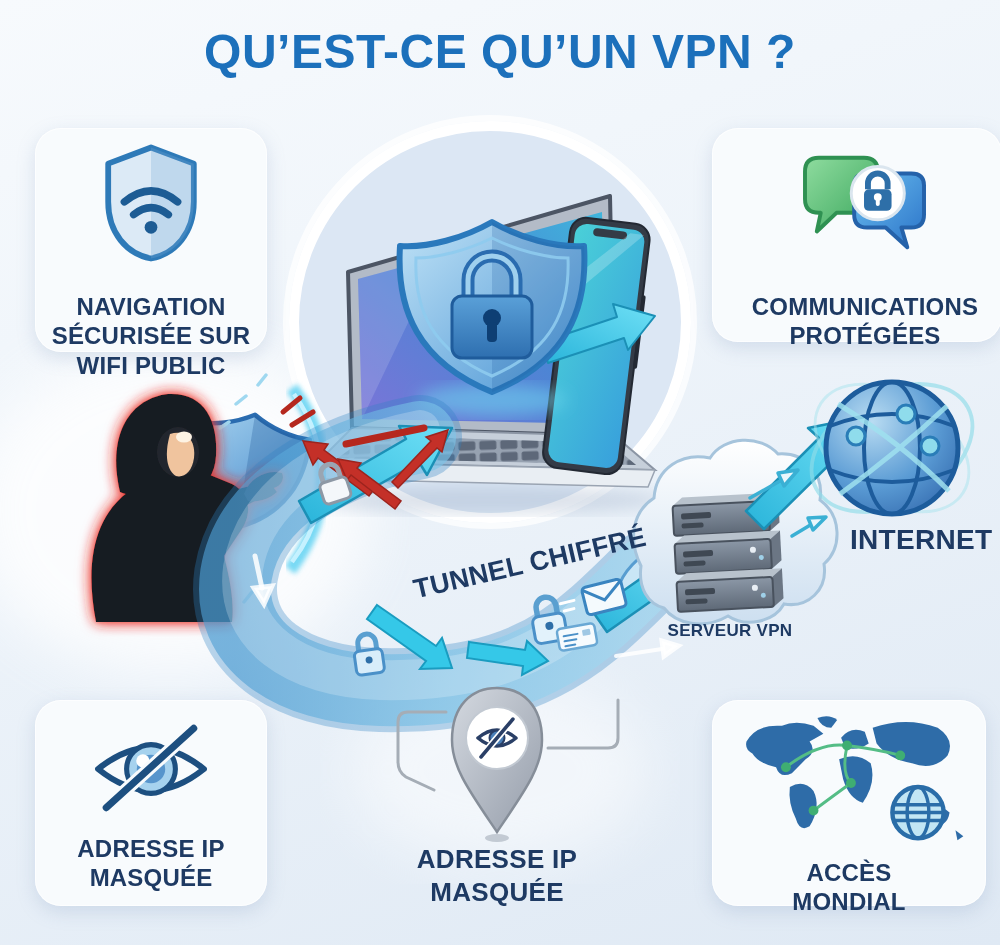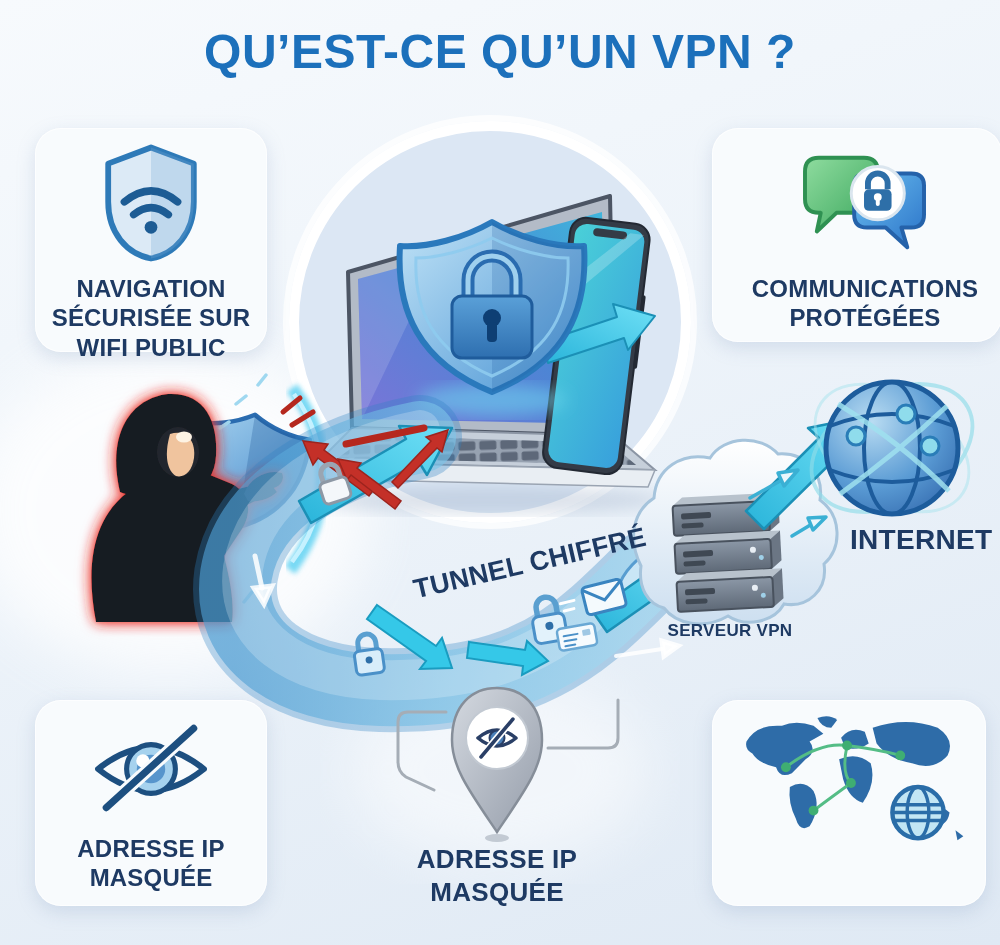--- a/index.html
+++ b/index.html
@@ -6,21 +6,21 @@
   body{width:1000px;height:945px;font-family:"Liberation Sans","DejaVu Sans",sans-serif;}
   .canvas{position:relative;width:1000px;height:945px;overflow:hidden;
           background:linear-gradient(160deg,#f7fafd 0%,#eef4fa 40%,#dfe9f4 100%);}
   .title{position:absolute;top:24px;left:0;width:100%;text-align:center;
          font-size:48px;font-weight:bold;color:#1c70bb;letter-spacing:.5px;}
   .scene{position:absolute;left:0;top:0;width:1000px;height:945px;}
   .card{position:absolute;background:#f8fbfd;border-radius:26px;
         box-shadow:0 6px 18px rgba(130,155,190,.25), inset 0 0 0 1px rgba(255,255,255,.7);
         display:flex;flex-direction:column;align-items:center;}
   .card .label{font-weight:bold;color:#1e3a63;text-align:center;font-size:24px;
-               line-height:1.22;letter-spacing:.2px;margin-top:8px;}
+               line-height:1.22;letter-spacing:.2px;margin-top:26px;}
   #card-wifi{left:35px;top:128px;width:232px;height:224px;}
   #card-wifi .icon{margin-top:16px;}
   #card-wifi .label{width:216px;}
   #card-comms{left:712px;top:128px;width:274px;height:214px;padding-left:16px;}
   #card-comms .icon{margin-top:14px;}
   #card-comms .label{width:246px;}
   #card-eye{left:35px;top:700px;width:232px;height:206px;}
   #card-eye .icon{margin-top:22px;}
   #card-eye .label{width:190px;margin-top:14px;}
   #card-map{left:712px;top:700px;width:274px;height:206px;}
@@ -370,20 +370,21 @@
           <circle cx="122" cy="70" r="5"></circle>
             <circle cx="84" cy="98" r="5"></circle>
         </g>
         <g>
           <circle cx="190" cy="100" r="26" fill="#c2e6f4" stroke="#2a6da8" stroke-width="4.5"></circle>
           <ellipse cx="190" cy="100" rx="11" ry="26" fill="none" stroke="#2a6da8" stroke-width="3.5"></ellipse>
           <path d="M166 92 H214 M166 108 H214 M164 100 H216" stroke="#2a6da8" stroke-width="3.5"></path>
         </g>
       </svg>
     </div>
+    <div class="label">ACCÈS MONDIAL</div>
   </div>
 
   <div class="float-label" id="lbl-tunnel">TUNNEL CHIFFRÉ</div>
   <div class="float-label" id="lbl-server">SERVEUR VPN</div>
   <div class="float-label" id="lbl-internet">INTERNET</div>
   <div class="float-label" id="lbl-pin">ADRESSE IP MASQUÉE</div>
 
 </div>
 
 </body></html>

